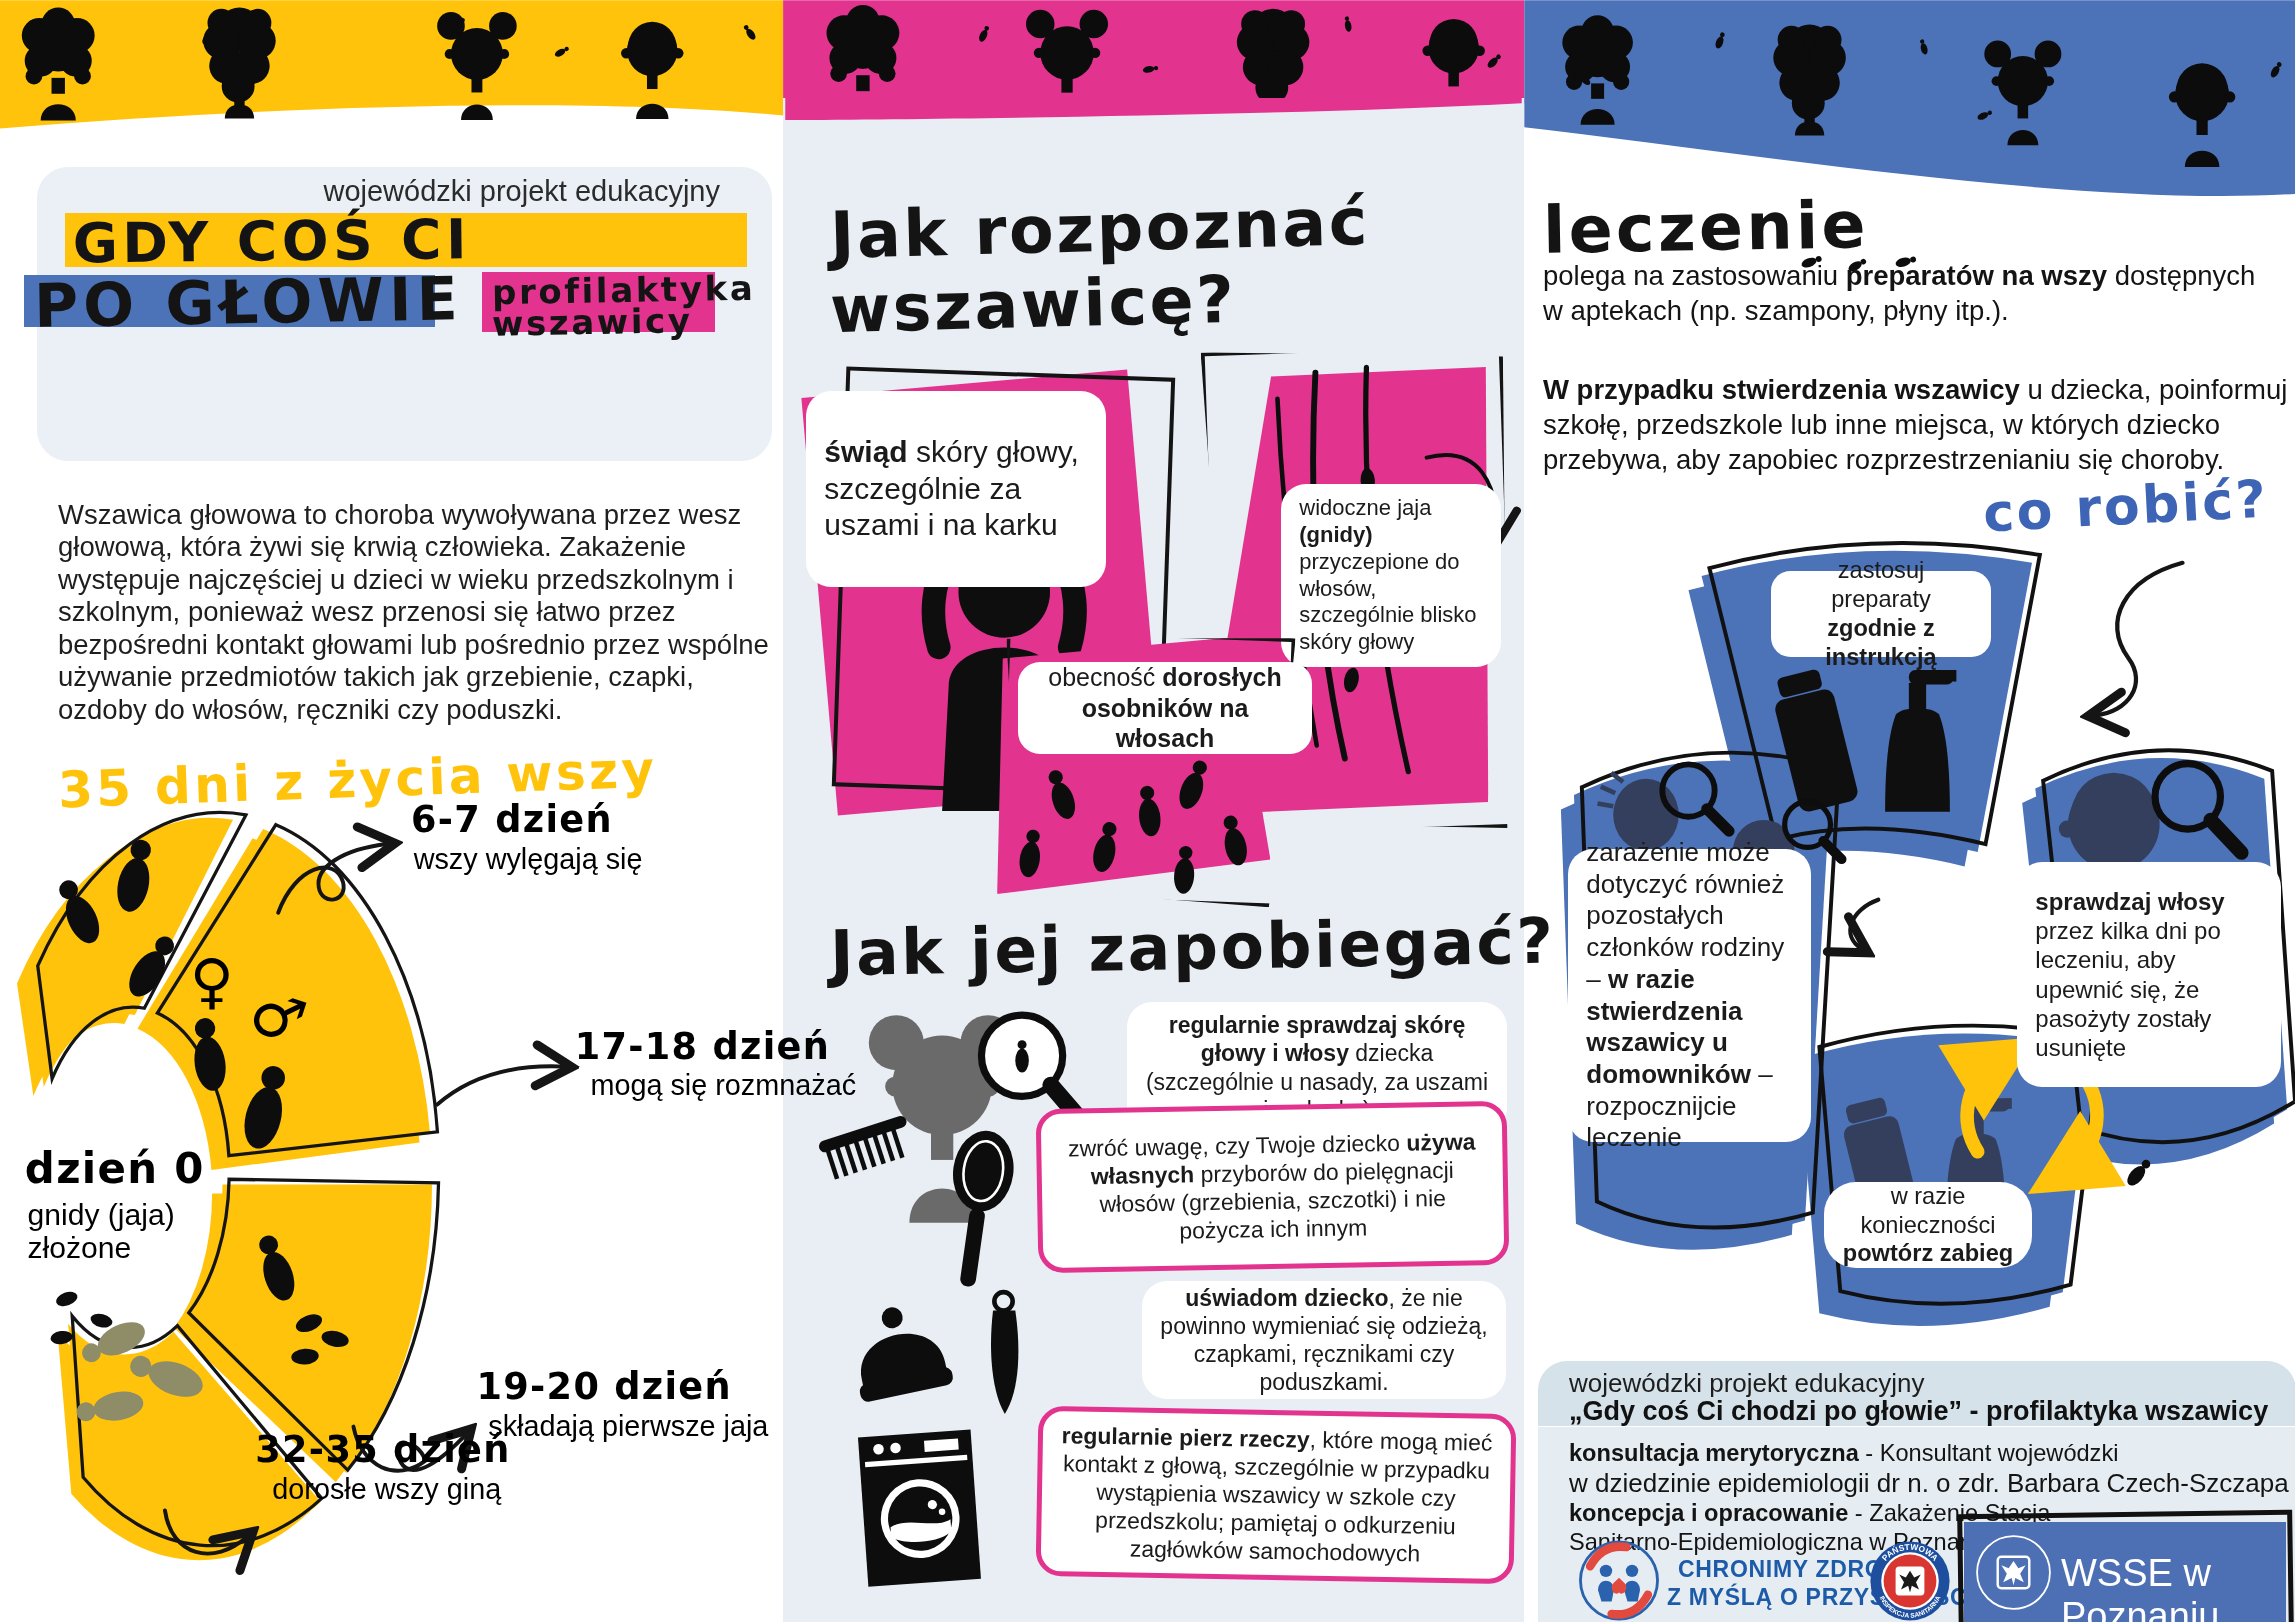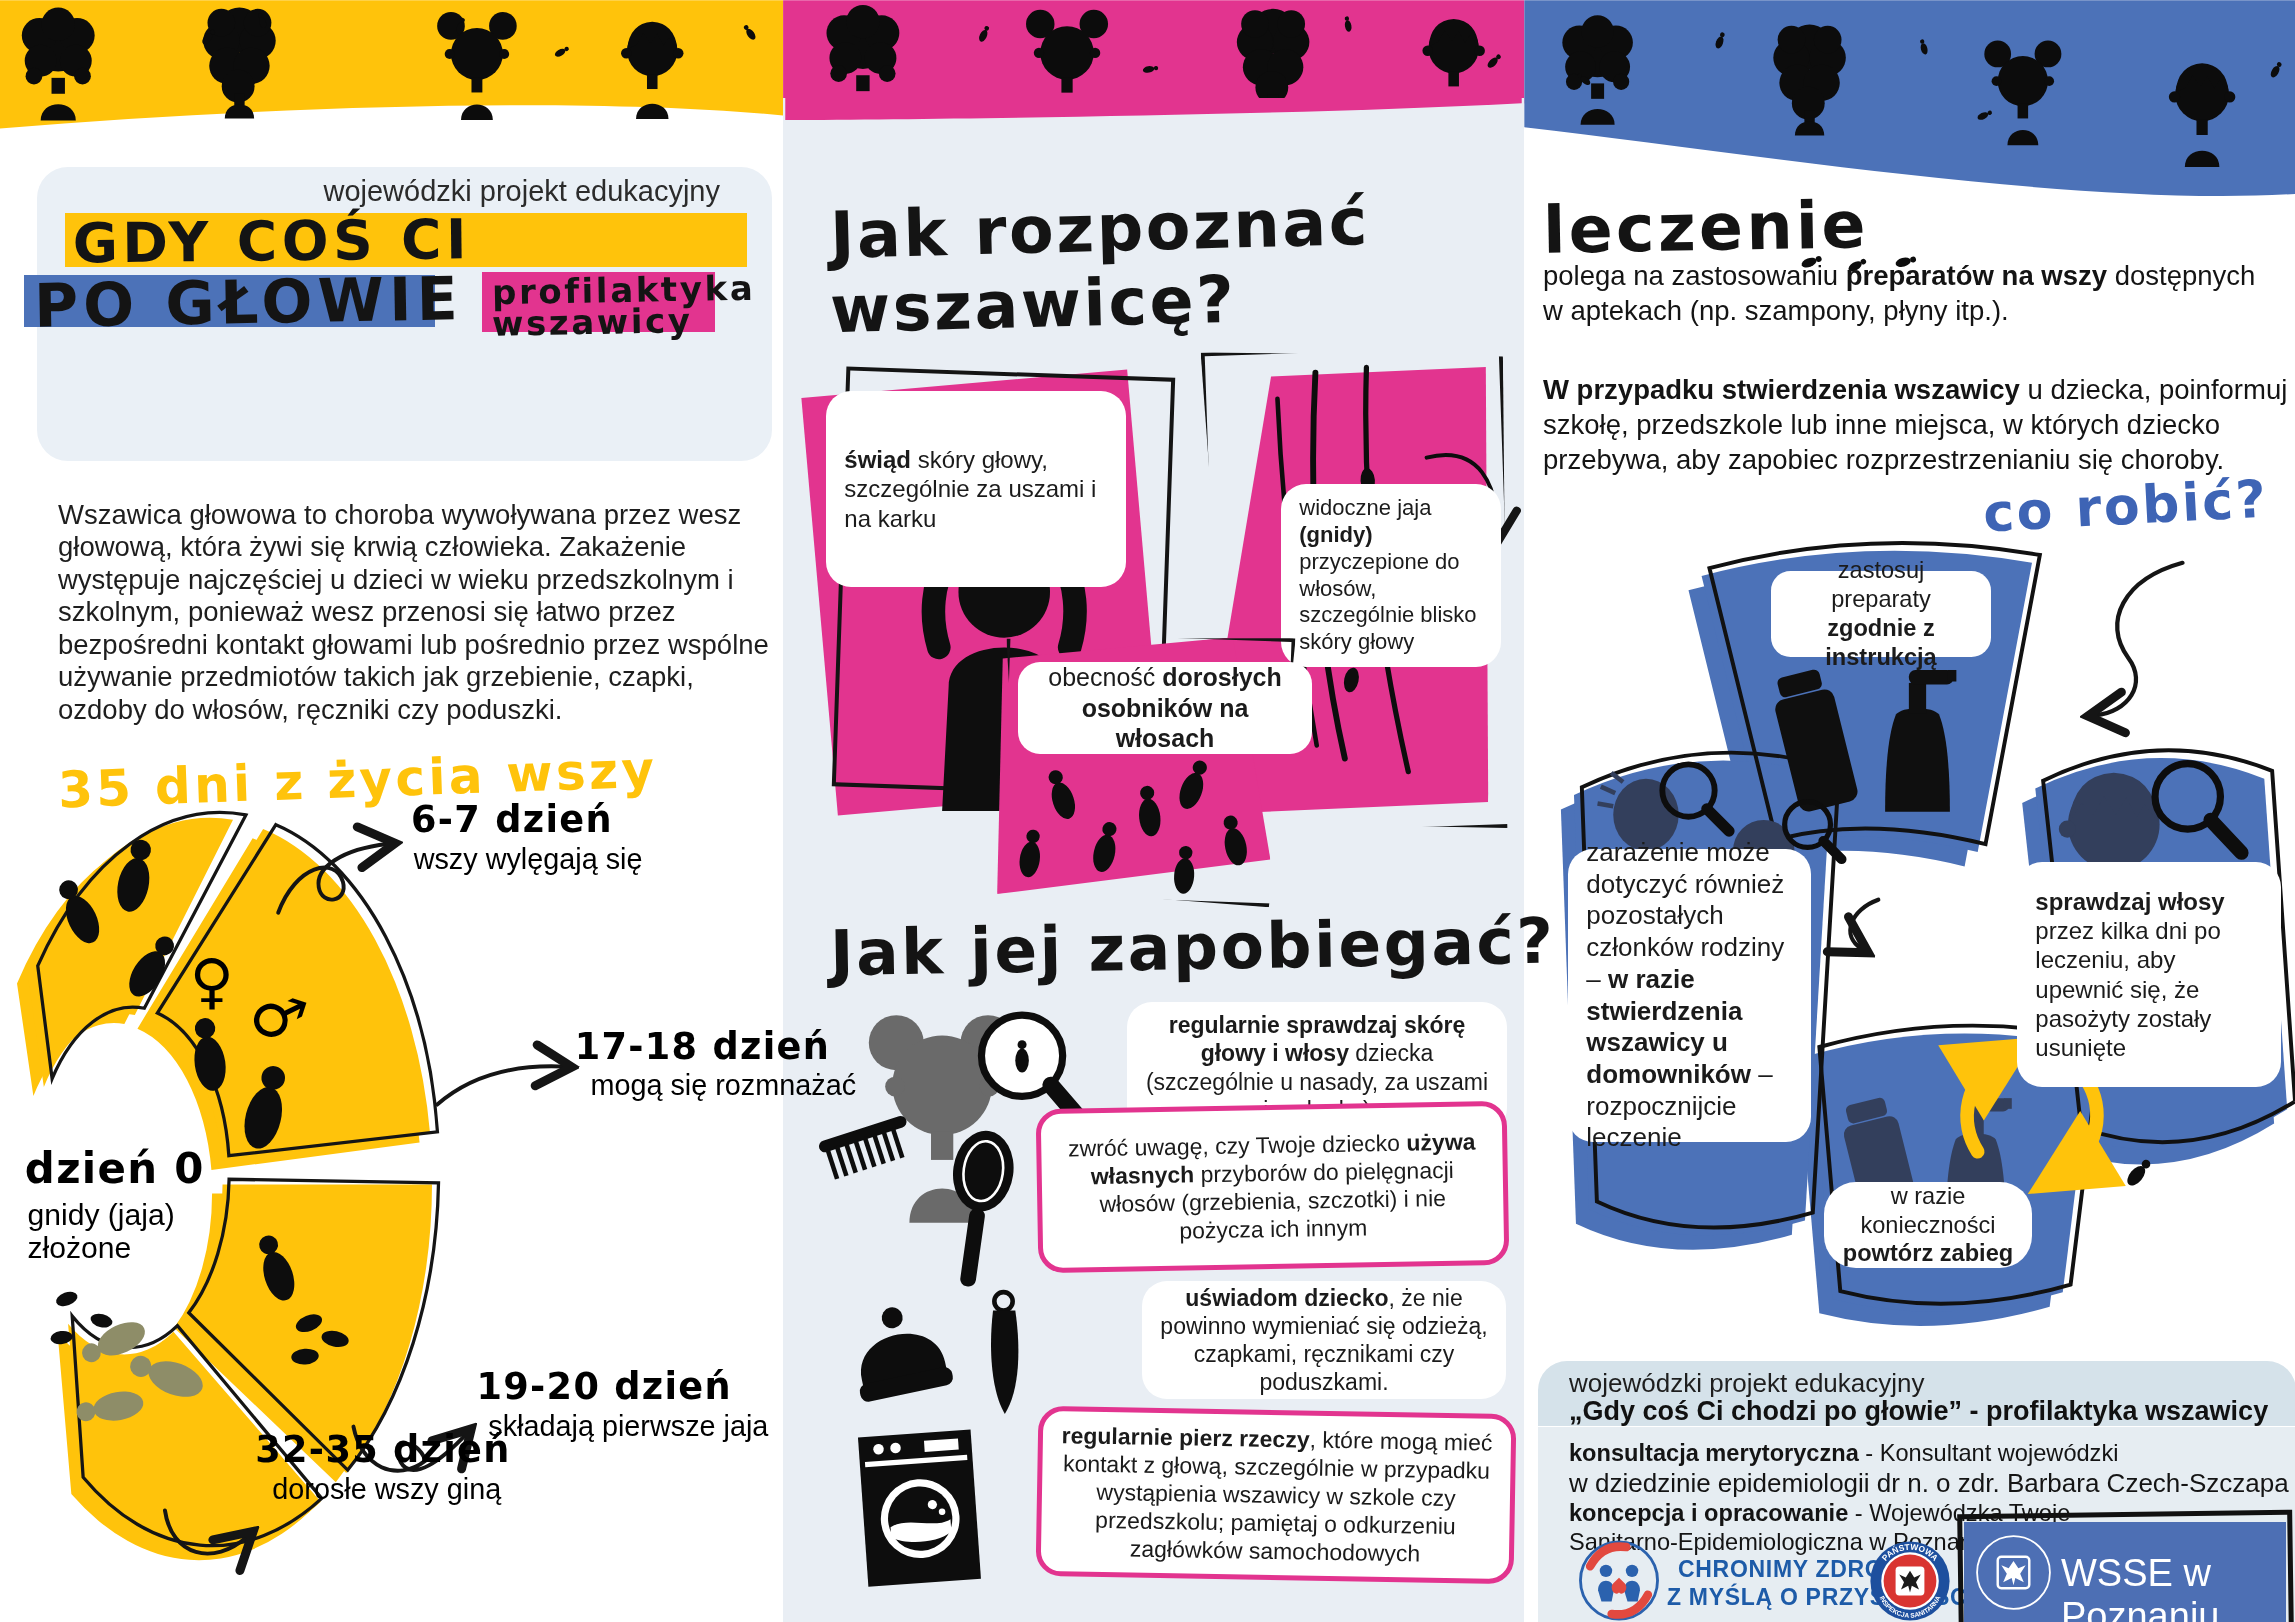--- a/index.html
+++ b/index.html
@@ -226,21 +226,21 @@
       <circle cx="205" cy="165" r="70" stroke="none"></circle>
       <path d="M105,250 C75,150 130,55 215,62" fill="none" stroke-width="36" stroke-linecap="round"></path>
       <path d="M305,250 C335,150 280,50 195,58" fill="none" stroke-width="36" stroke-linecap="round"></path>
       <path d="M120,310 C120,230 290,230 290,310 L300,500 L110,500 Z" stroke="none"></path>
     </g>
     <g fill="none" stroke="#0e0e0e" stroke-width="6" stroke-linejoin="round">
       <path d="M292,82 l26,-16 l-10,24 l30,-14"></path>
       <path d="M306,122 l24,-12 l-8,20 l26,-10"></path>
     </g>
   </svg>
-  <div class="bubble left abs" style="left:826px;top:391px;width:300px;height:196px;font-size:24px">
+  <div class="bubble left abs" style="left:806px;top:391px;width:300px;height:196px;font-size:30px">
       <span><span class="b">świąd</span><span> skóry głowy, szczególnie za uszami i na karku</span></span>
     </div>
 
   <div class="abs" style="left:1218px;top:357px;width:288px;height:471px;background:#E2348F;transform:rotate(5deg);clip-path:polygon(12% 6%,86% 0,100% 92%,0 100%)"></div>
   <div class="abs" style="left:1209px;top:347px;width:294px;height:478px;border:4.6px solid #141414;transform:rotate(-2deg);clip-path:polygon(0 0,100% 3%,96% 100%,6% 97%)"></div>
   <svg class="abs" style="left:1217px;top:353px" width="308" height="484" viewBox="0 0 470 740">
     <g fill="none" stroke="#0d0d0d" stroke-linecap="round">
       <path d="M150,30 C140,220 150,420 195,620" stroke-width="9"></path>
       <path d="M228,22 C222,220 240,410 292,640" stroke-width="8"></path>
       <path d="M92,70 C100,250 122,430 152,600" stroke-width="7"></path>
@@ -475,21 +475,21 @@
   <div class="bubble center abs" style="left:1824px;top:1182px;width:208px;height:86px;font-size:23.6px;border-radius:32px">
       <span><span>w razie konieczności </span><span class="b">powtórz zabieg</span></span>
     </div>
 
   <div class="abs fcard-top" style="left:1538px;top:1361px;width:758px;height:65px"></div>
   <div class="abs fcard-bot" style="left:1538px;top:1427px;width:758px;height:196px"></div>
   <div class="abs" style="left:1569px;top:1368px;font-size:26px;color:#1e1e1e">wojewódzki projekt edukacyjny</div>
   <div class="abs b" style="left:1569px;top:1396px;font-size:27px;color:#111">„Gdy coś Ci chodzi po głowie” - profilaktyka wszawicy</div>
   <div class="abs" style="left:1569px;top:1440px;font-size:23.6px"><span><span class="b">konsultacja merytoryczna</span><span> - Konsultant wojewódzki</span></span></div>
   <div class="abs" style="left:1569px;top:1468px;font-size:26px">w dziedzinie epidemiologii dr n. o zdr. Barbara Czech-Szczapa</div>
-  <div class="abs" style="left:1569px;top:1500px;font-size:23.6px"><span><span class="b">koncepcja i opracowanie</span><span> - Wojewódzka Twoje</span></span></div>
+  <div class="abs" style="left:1569px;top:1500px;font-size:23.6px"><span><span class="b">koncepcja i opracowanie</span><span> - Zakażenie Stacja</span></span></div>
   <div class="abs" style="left:1569px;top:1529px;font-size:23.6px">Sanitarno-Epidemiologiczna w Poznaniu</div>
 
   <svg class="abs" style="left:1570px;top:1538px" width="98" height="85" viewBox="0 0 150 150">
     <circle cx="75" cy="75" r="68" fill="none" stroke="#2B62AE" stroke-width="5"></circle>
     <path d="M24,50 C38,24 60,12 88,16" fill="none" stroke="#E2493F" stroke-width="15" stroke-linecap="round"></path>
     <path d="M126,100 C112,126 90,138 62,134" fill="none" stroke="#E2493F" stroke-width="15" stroke-linecap="round"></path>
     <circle cx="52" cy="58" r="11" fill="#2B62AE"></circle>
       <path d="M38,92 C38,70 66,70 66,92 L62,112 L44,112 Z" fill="#2B62AE"></path>
     <circle cx="98" cy="58" r="11" fill="#2B62AE"></circle>
       <path d="M84,92 C84,70 112,70 112,92 L108,112 L90,112 Z" fill="#2B62AE"></path>

